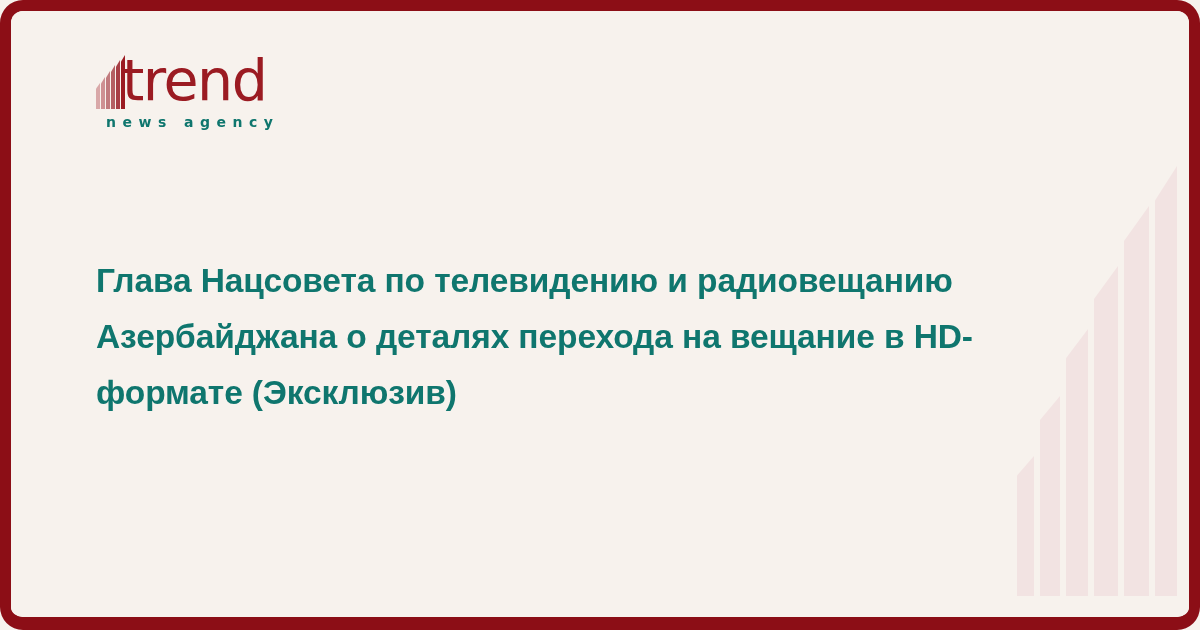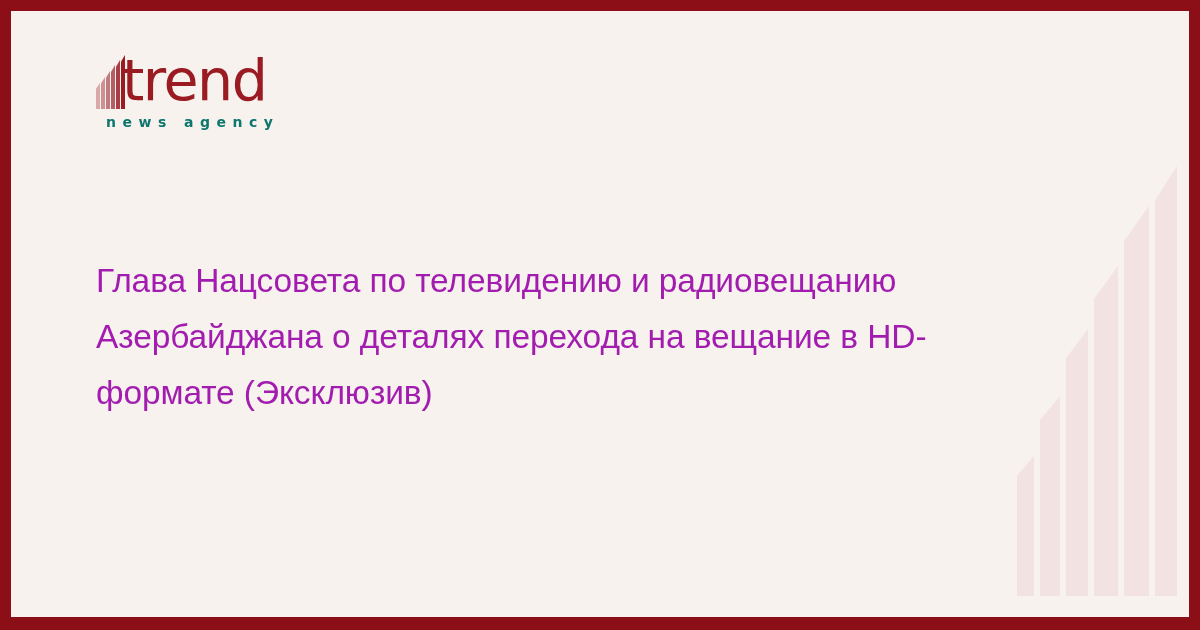--- a/index.html
+++ b/index.html
@@ -15,20 +15,21 @@
   .card {
     position: relative;
     width: 1200px;
     height: 630px;
     background: #F7F2ED;
     border-top: 11px solid #8C0E16;
     border-left: 11px solid #8C0E16;
     border-right: 11px solid #8C0E16;
     border-bottom: 13px solid #8C0E16;
     overflow: hidden;
+    border-radius: 23px;
   }
 
   .canvas {
     position: absolute;
     inset: 0;
     background: #F7F2ED;
     overflow: hidden;
   }
 
   
@@ -107,23 +108,23 @@
   }
 
   
   .headline {
     position: absolute;
     left: 85px;
     top: 242px;
     width: 920px;
     font-family: "Liberation Sans", sans-serif;
     font-size: 33.5px;
-    font-weight: 400;
+    font-weight: 700;
     line-height: 56px;
-    color: #a21caf;
+    color: #0f766e;
     letter-spacing: -0.1px;
   }
 </style>
 </head>
 <body>
 
 <div class="card">
   <div class="canvas">
 
     <div class="watermark">

